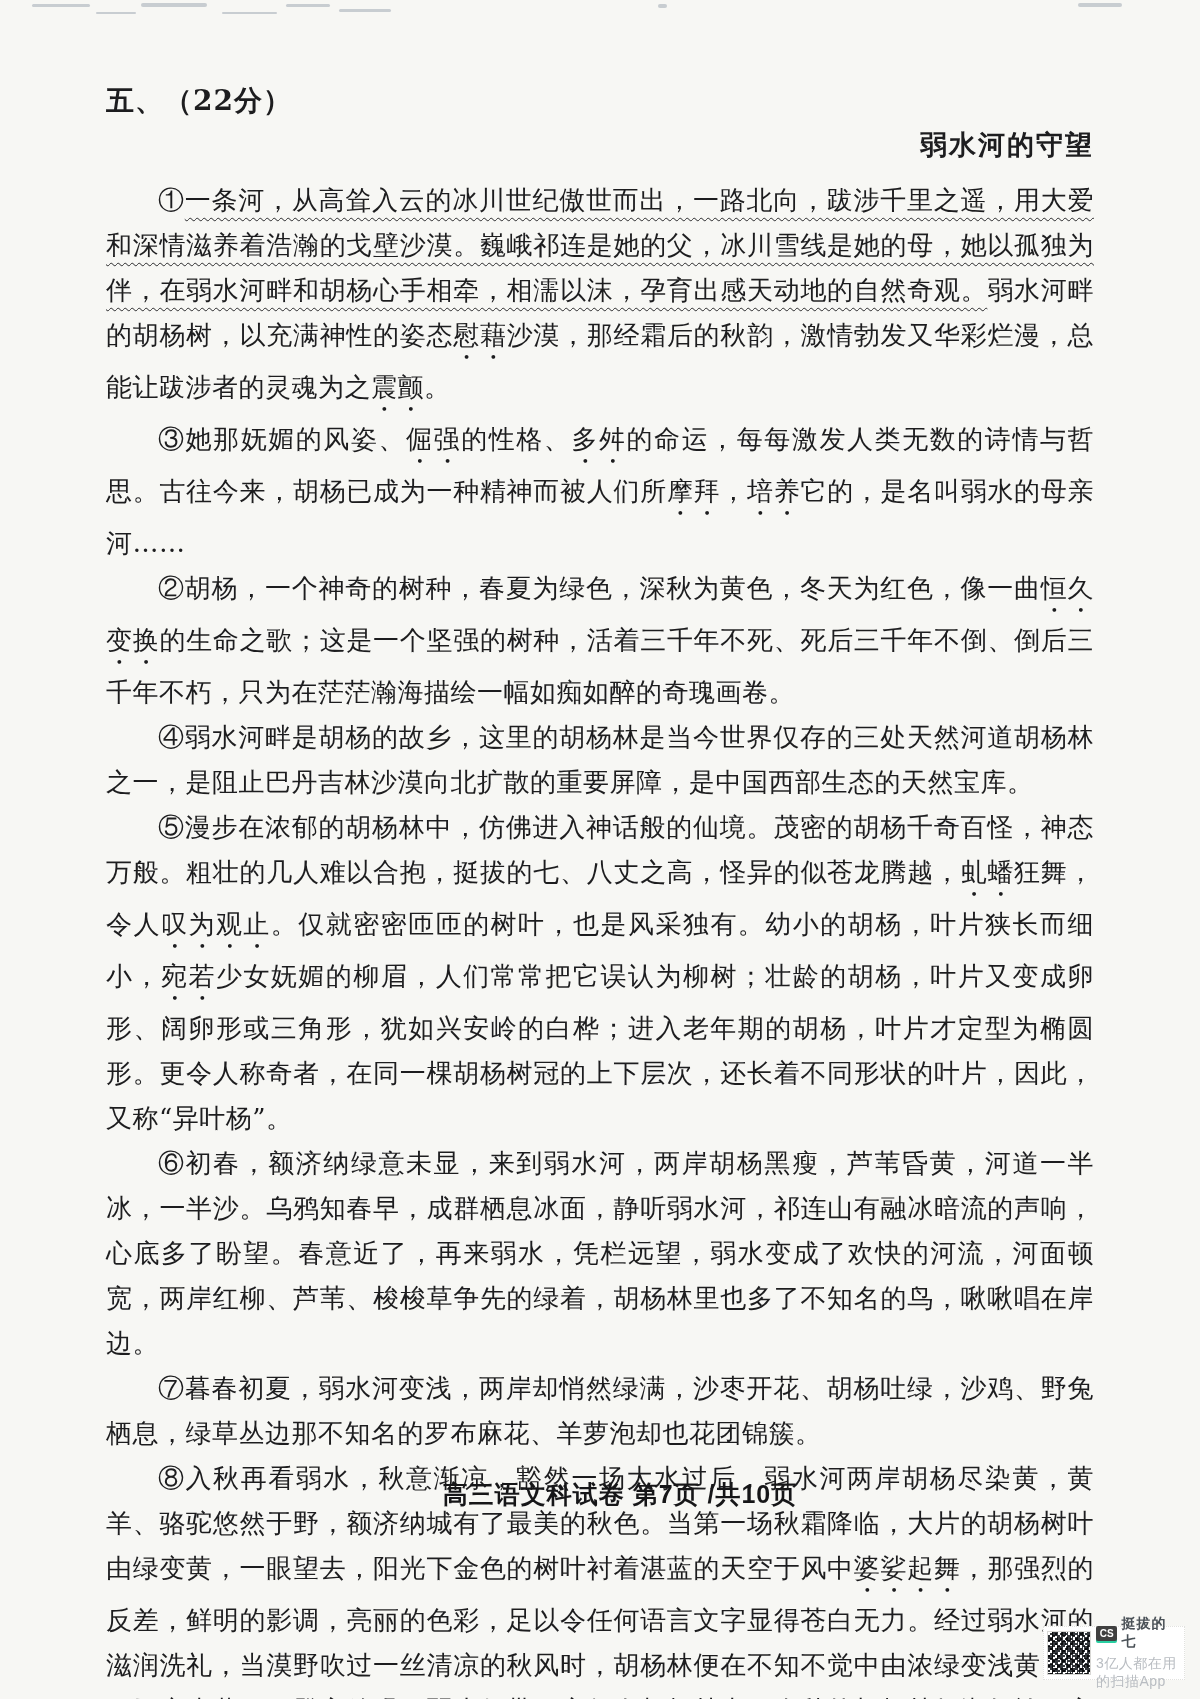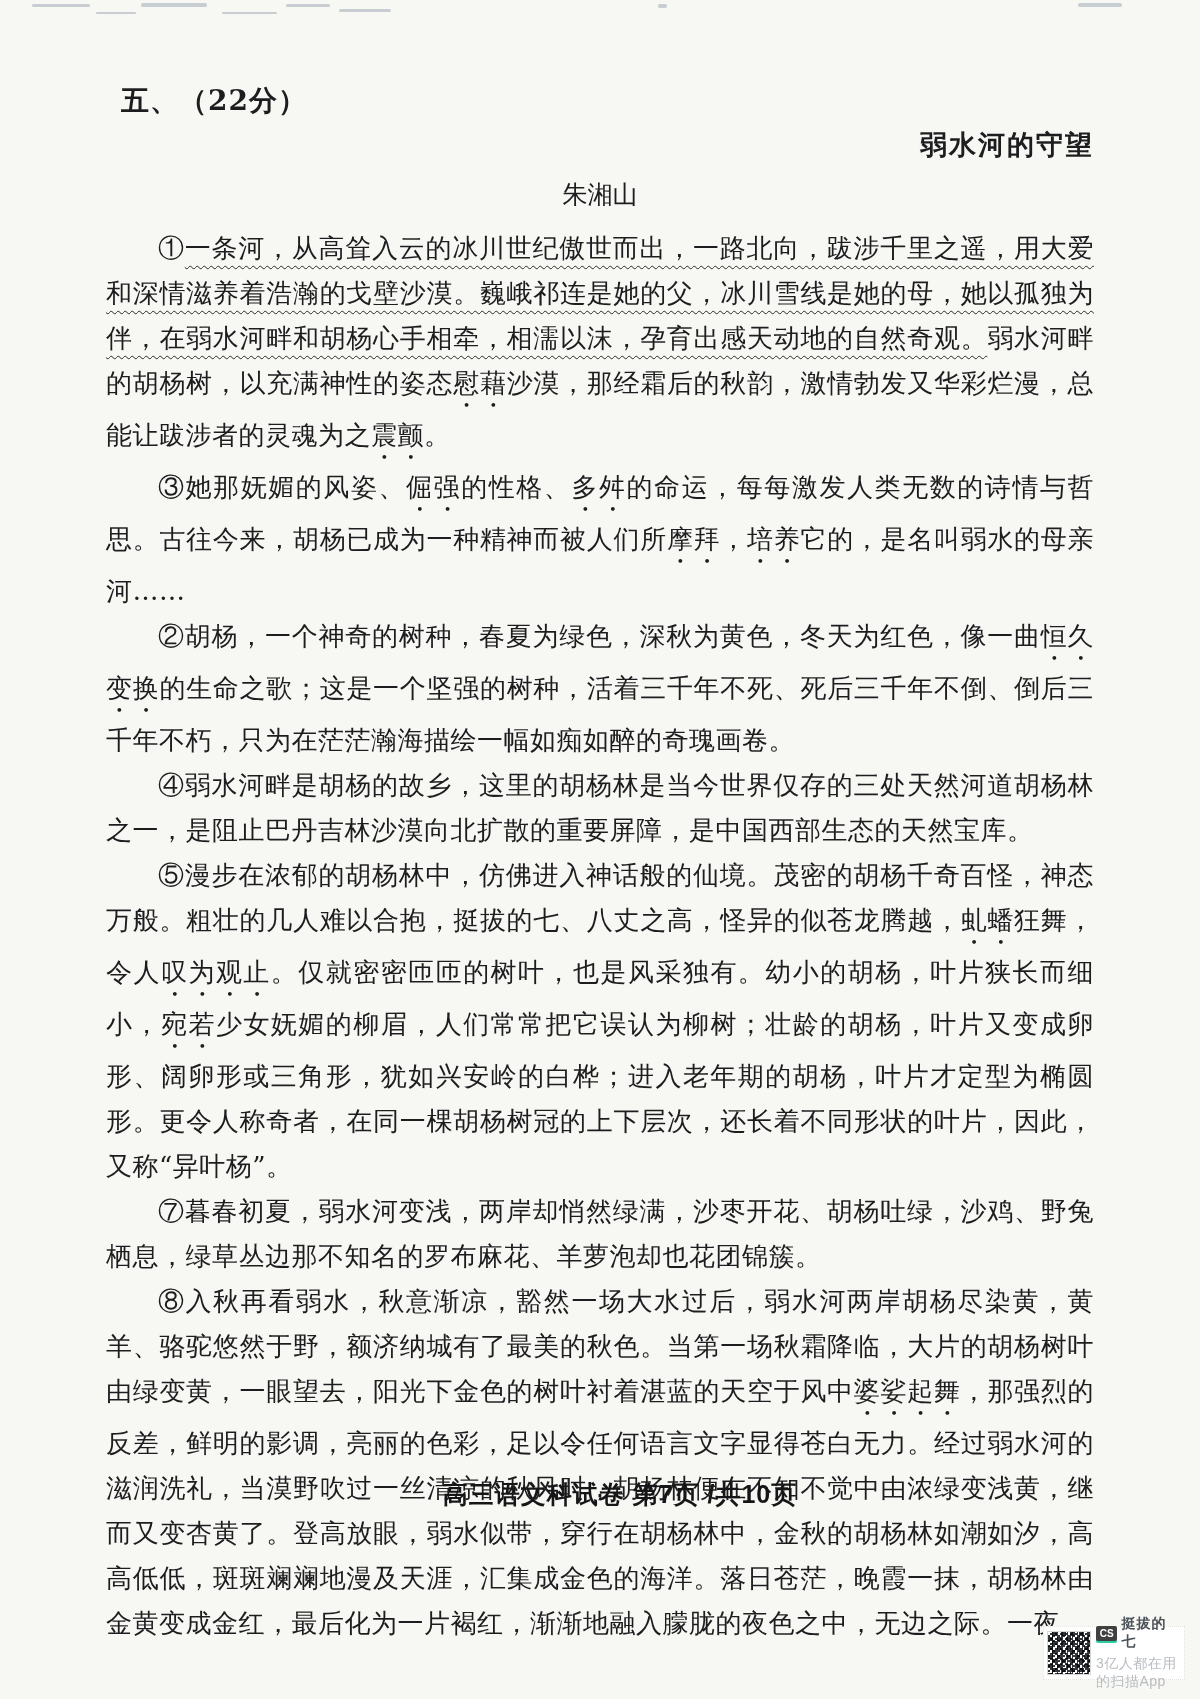--- a/index.html
+++ b/index.html
@@ -23,21 +23,21 @@
   .a3 { left:286px; top:4px;  width:44px; height:3px; }
   .a4 { left:339px; top:9px;  width:52px; height:3px; }
   .a5 { left:658px; top:4px;  width:9px;  height:4px; }
   .a6 { left:1078px;top:3px;  width:44px; height:4px; }
   .a7 { left:96px;  top:12px; width:40px; height:2px; opacity:.25; }
   .a8 { left:222px; top:12px; width:55px; height:2px; opacity:.25; }
 
   .content { position:absolute; left:106px; top:82px; width:988px; }
 
   .section-header {
-    font-size:28px; font-weight:bold; line-height:38px; letter-spacing:1px;margin-left:15px;
+    font-size:28px; font-weight:bold; line-height:38px; letter-spacing:1px;
   }
   .instruction {
     font-size:26px; line-height:38px; text-indent:2em;
   }
   .article-title {
     text-align:right; font-weight:bold; font-size:27px; line-height:34px;
     margin-top:8px; letter-spacing:2px;
   }
   .article-author {
     text-align:center; font-size:25px; line-height:30px; margin-top:18px;
@@ -108,27 +108,27 @@
     <span class="a4"></span>
     <span class="a5"></span>
     <span class="a6"></span>
     <span class="a7"></span>
     <span class="a8"></span>
   </div>
 
   <div class="content">
     <div class="section-header">五、（22分）</div>
     <div class="article-title">弱水河的守望</div>
-    <div class="article-author">朱湘山</div>
     <div class="article-body">
         <p class="body-para"><span class="seg-plain">①</span><span class="seg-wavy">一条河，从高耸入云的冰川世纪傲世而出，一路北向，跋涉千里之遥，用大爱和深情滋养着浩瀚的戈壁沙漠。巍峨祁连是她的父，冰川雪线是她的母，她以孤独为伴，在弱水河畔和胡杨心手相牵，相濡以沫，孕育出感天动地的自然奇观。</span><span class="seg-plain">弱水河畔的胡杨树，以充满神性的姿态</span><span class="seg-dots">慰藉</span><span class="seg-plain">沙漠，那经霜后的秋韵，激情勃发又华彩烂漫，总能让跋涉者的灵魂为之</span><span class="seg-dots">震颤</span><span class="seg-plain">。</span></p>
         <p class="body-para"><span class="seg-plain">③她那妩媚的风姿、</span><span class="seg-dots">倔强</span><span class="seg-plain">的性格、</span><span class="seg-dots">多舛</span><span class="seg-plain">的命运，每每激发人类无数的诗情与哲思。古往今来，胡杨已成为一种精神而被人们所</span><span class="seg-dots">摩拜</span><span class="seg-plain">，</span><span class="seg-dots">培养</span><span class="seg-plain">它的，是名叫弱水的母亲河……</span></p>
         <p class="body-para"><span class="seg-plain">②胡杨，一个神奇的树种，春夏为绿色，深秋为黄色，冬天为红色，像一曲</span><span class="seg-dots">恒久变换</span><span class="seg-plain">的生命之歌；这是一个坚强的树种，活着三千年不死、死后三千年不倒、倒后三千年不朽，只为在茫茫瀚海描绘一幅如痴如醉的奇瑰画卷。</span></p>
         <p class="body-para"><span class="seg-plain">④弱水河畔是胡杨的故乡，这里的胡杨林是当今世界仅存的三处天然河道胡杨林之一，是阻止巴丹吉林沙漠向北扩散的重要屏障，是中国西部生态的天然宝库。</span></p>
         <p class="body-para"><span class="seg-plain">⑤漫步在浓郁的胡杨林中，仿佛进入神话般的仙境。茂密的胡杨千奇百怪，神态万般。粗壮的几人难以合抱，挺拔的七、八丈之高，怪异的似苍龙腾越，</span><span class="seg-dots">虬蟠</span><span class="seg-plain">狂舞，令人</span><span class="seg-dots">叹为观止</span><span class="seg-plain">。仅就密密匝匝的树叶，也是风采独有。幼小的胡杨，叶片狭长而细小，</span><span class="seg-dots">宛若</span><span class="seg-plain">少女妩媚的柳眉，人们常常把它误认为柳树；壮龄的胡杨，叶片又变成卵形、阔卵形或三角形，犹如兴安岭的白桦；进入老年期的胡杨，叶片才定型为椭圆形。更令人称奇者，在同一棵胡杨树冠的上下层次，还长着不同形状的叶片，因此，又称“异叶杨”。</span></p>
+        <p class="body-para"><span class="seg-plain">⑥初春，额济纳绿意未显，来到弱水河，两岸胡杨黑瘦，芦苇昏黄，河道一半冰，一半沙。乌鸦知春早，成群栖息冰面，静听弱水河，祁连山有融冰暗流的声响，心底多了盼望。春意近了，再来弱水，凭栏远望，弱水变成了欢快的河流，河面顿宽，两岸红柳、芦苇、梭梭草争先的绿着，胡杨林里也多了不知名的鸟，啾啾唱在岸边。</span></p>
         <p class="body-para"><span class="seg-plain">⑦暮春初夏，弱水河变浅，两岸却悄然绿满，沙枣开花、胡杨吐绿，沙鸡、野兔栖息，绿草丛边那不知名的罗布麻花、羊萝泡却也花团锦簇。</span></p>
         <p class="body-para"><span class="seg-plain">⑧入秋再看弱水，秋意渐凉，豁然一场大水过后，弱水河两岸胡杨尽染黄，黄羊、骆驼悠然于野，额济纳城有了最美的秋色。当第一场秋霜降临，大片的胡杨树叶由绿变黄，一眼望去，阳光下金色的树叶衬着湛蓝的天空于风中</span><span class="seg-dots">婆娑起舞</span><span class="seg-plain">，那强烈的反差，鲜明的影调，亮丽的色彩，足以令任何语言文字显得苍白无力。经过弱水河的滋润洗礼，当漠野吹过一丝清凉的秋风时，胡杨林便在不知不觉中由浓绿变浅黄，继而又变杏黄了。登高放眼，弱水似带，穿行在胡杨林中，金秋的胡杨林如潮如汐，高高低低，斑斑斓斓地漫及天涯，汇集成金色的海洋。落日苍茫，晚霞一抹，胡杨林由金黄变成金红，最后化为一片褐红，渐渐地融入朦胧的夜色之中，无边之际。一夜</span></p>
       </div>
   </div>
 
   <div class="footer">高三语文科试卷 第7页 /共10页</div>
 
   <div class="watermark">
     <div class="qr"></div>
     <div class="wm-right">

